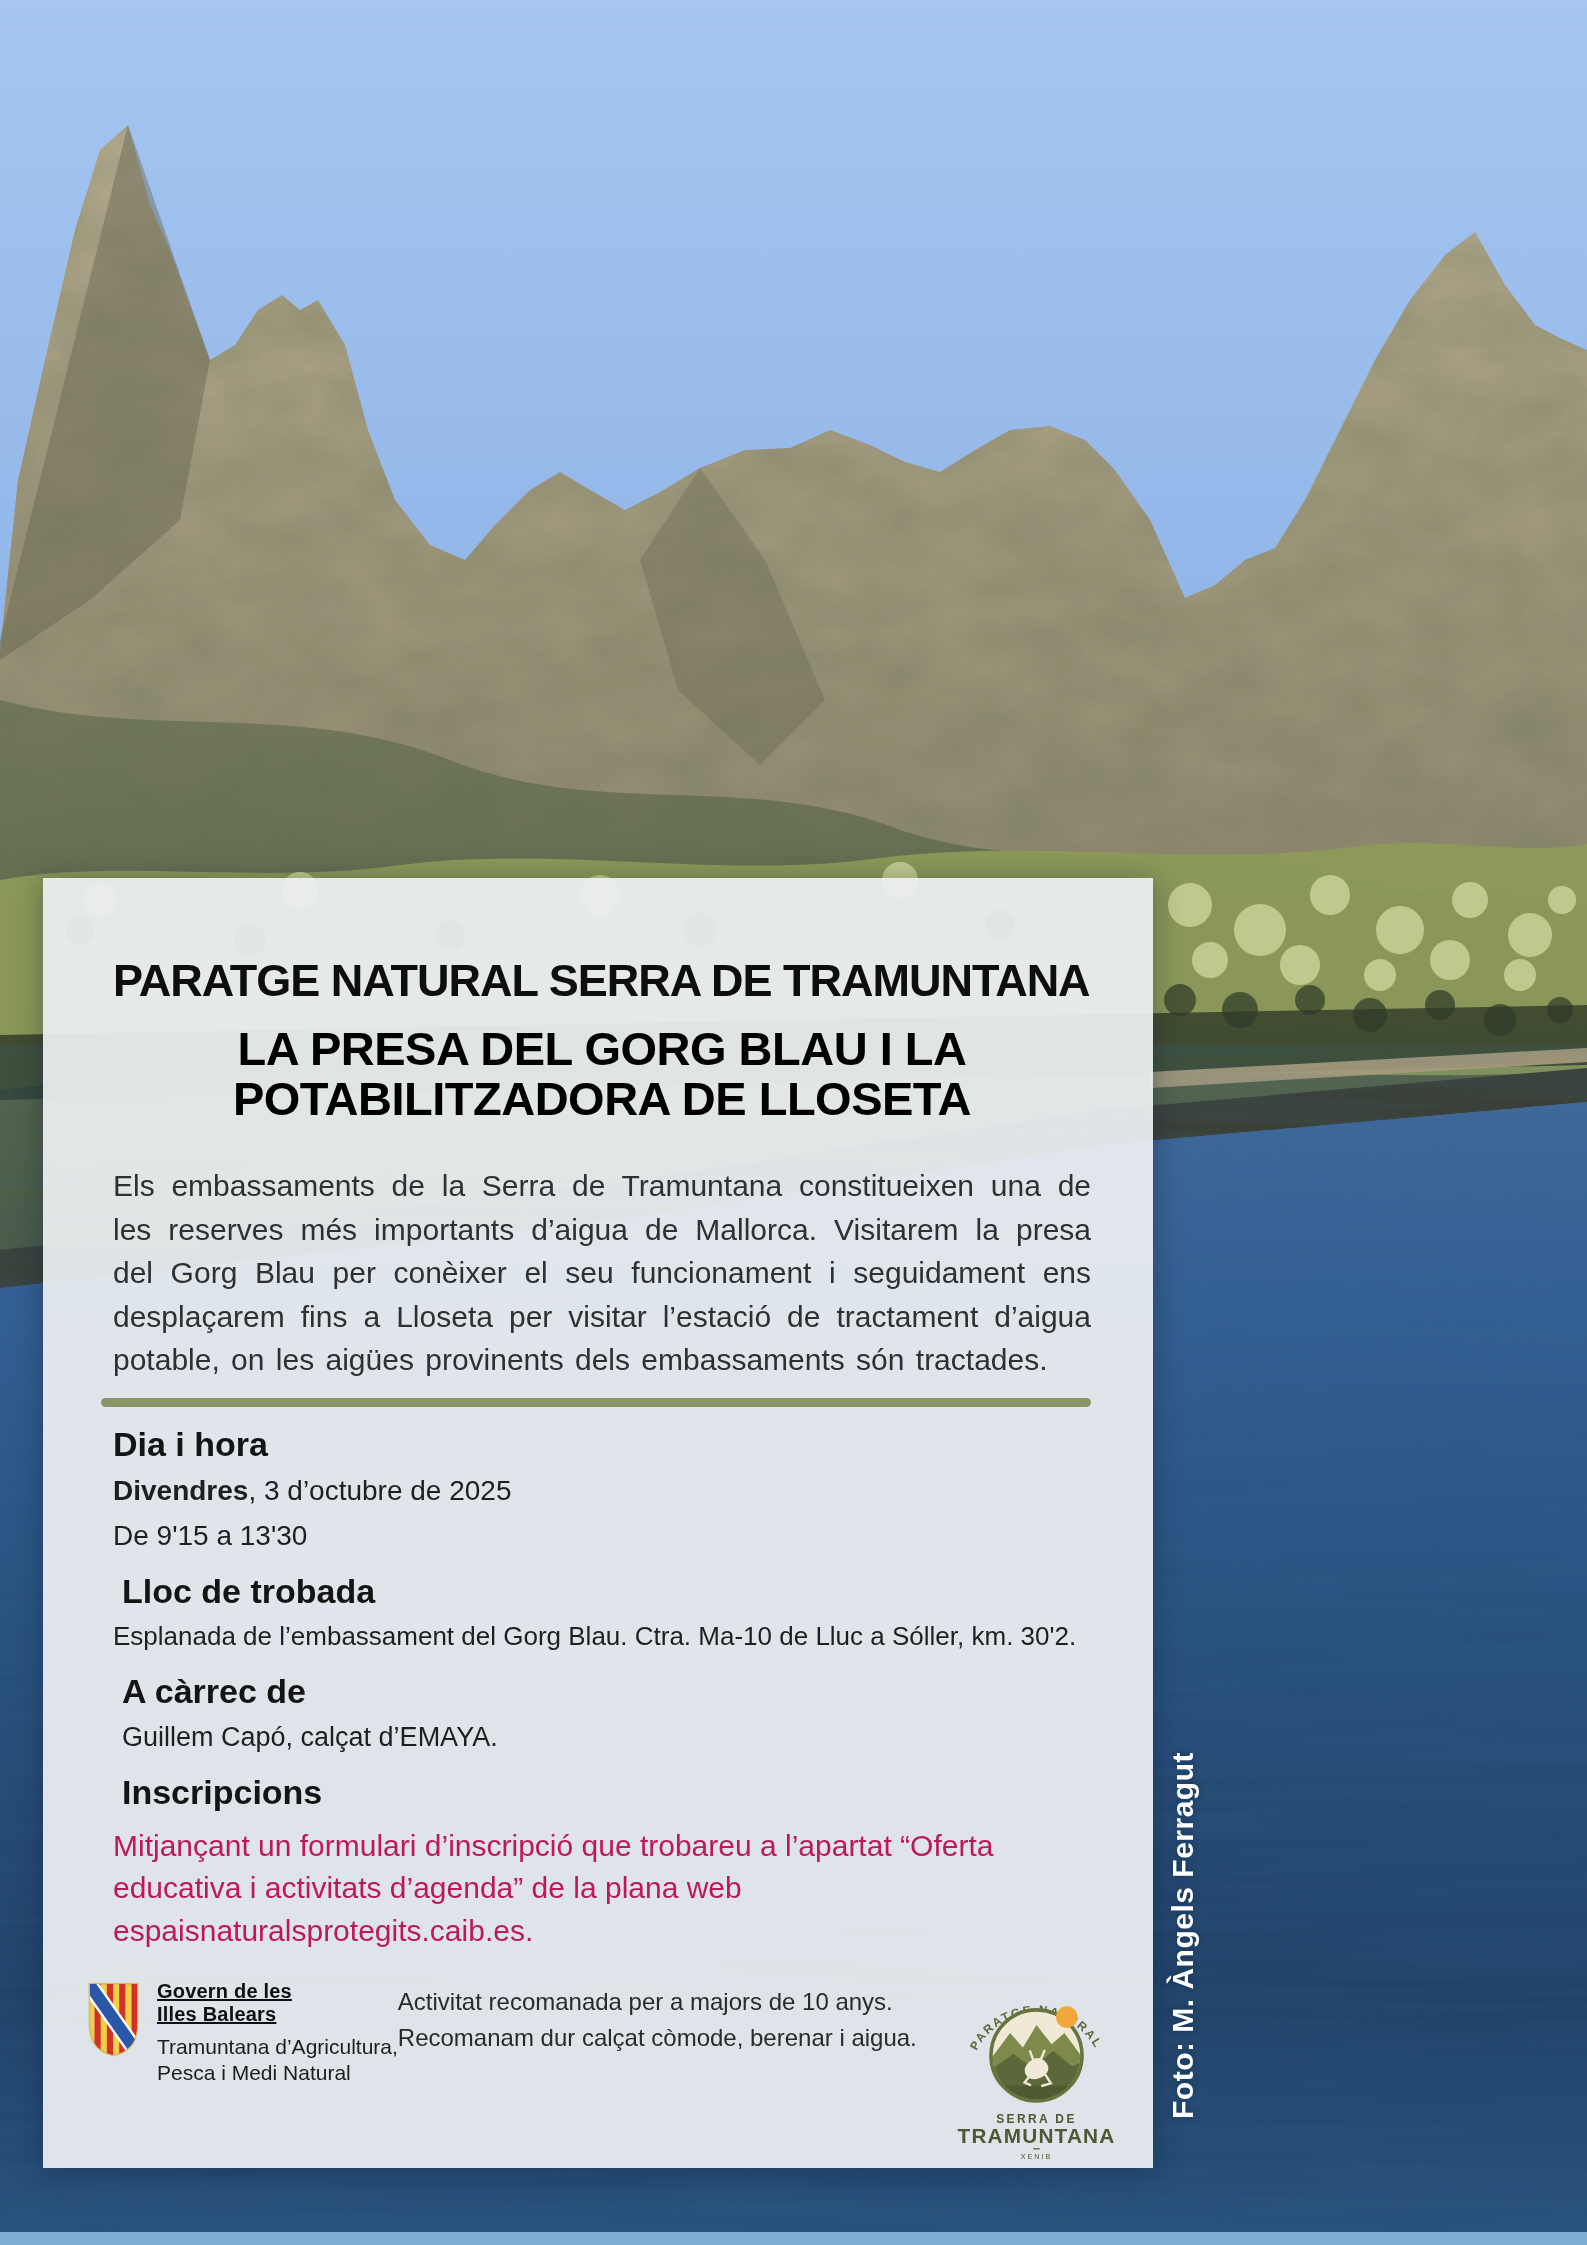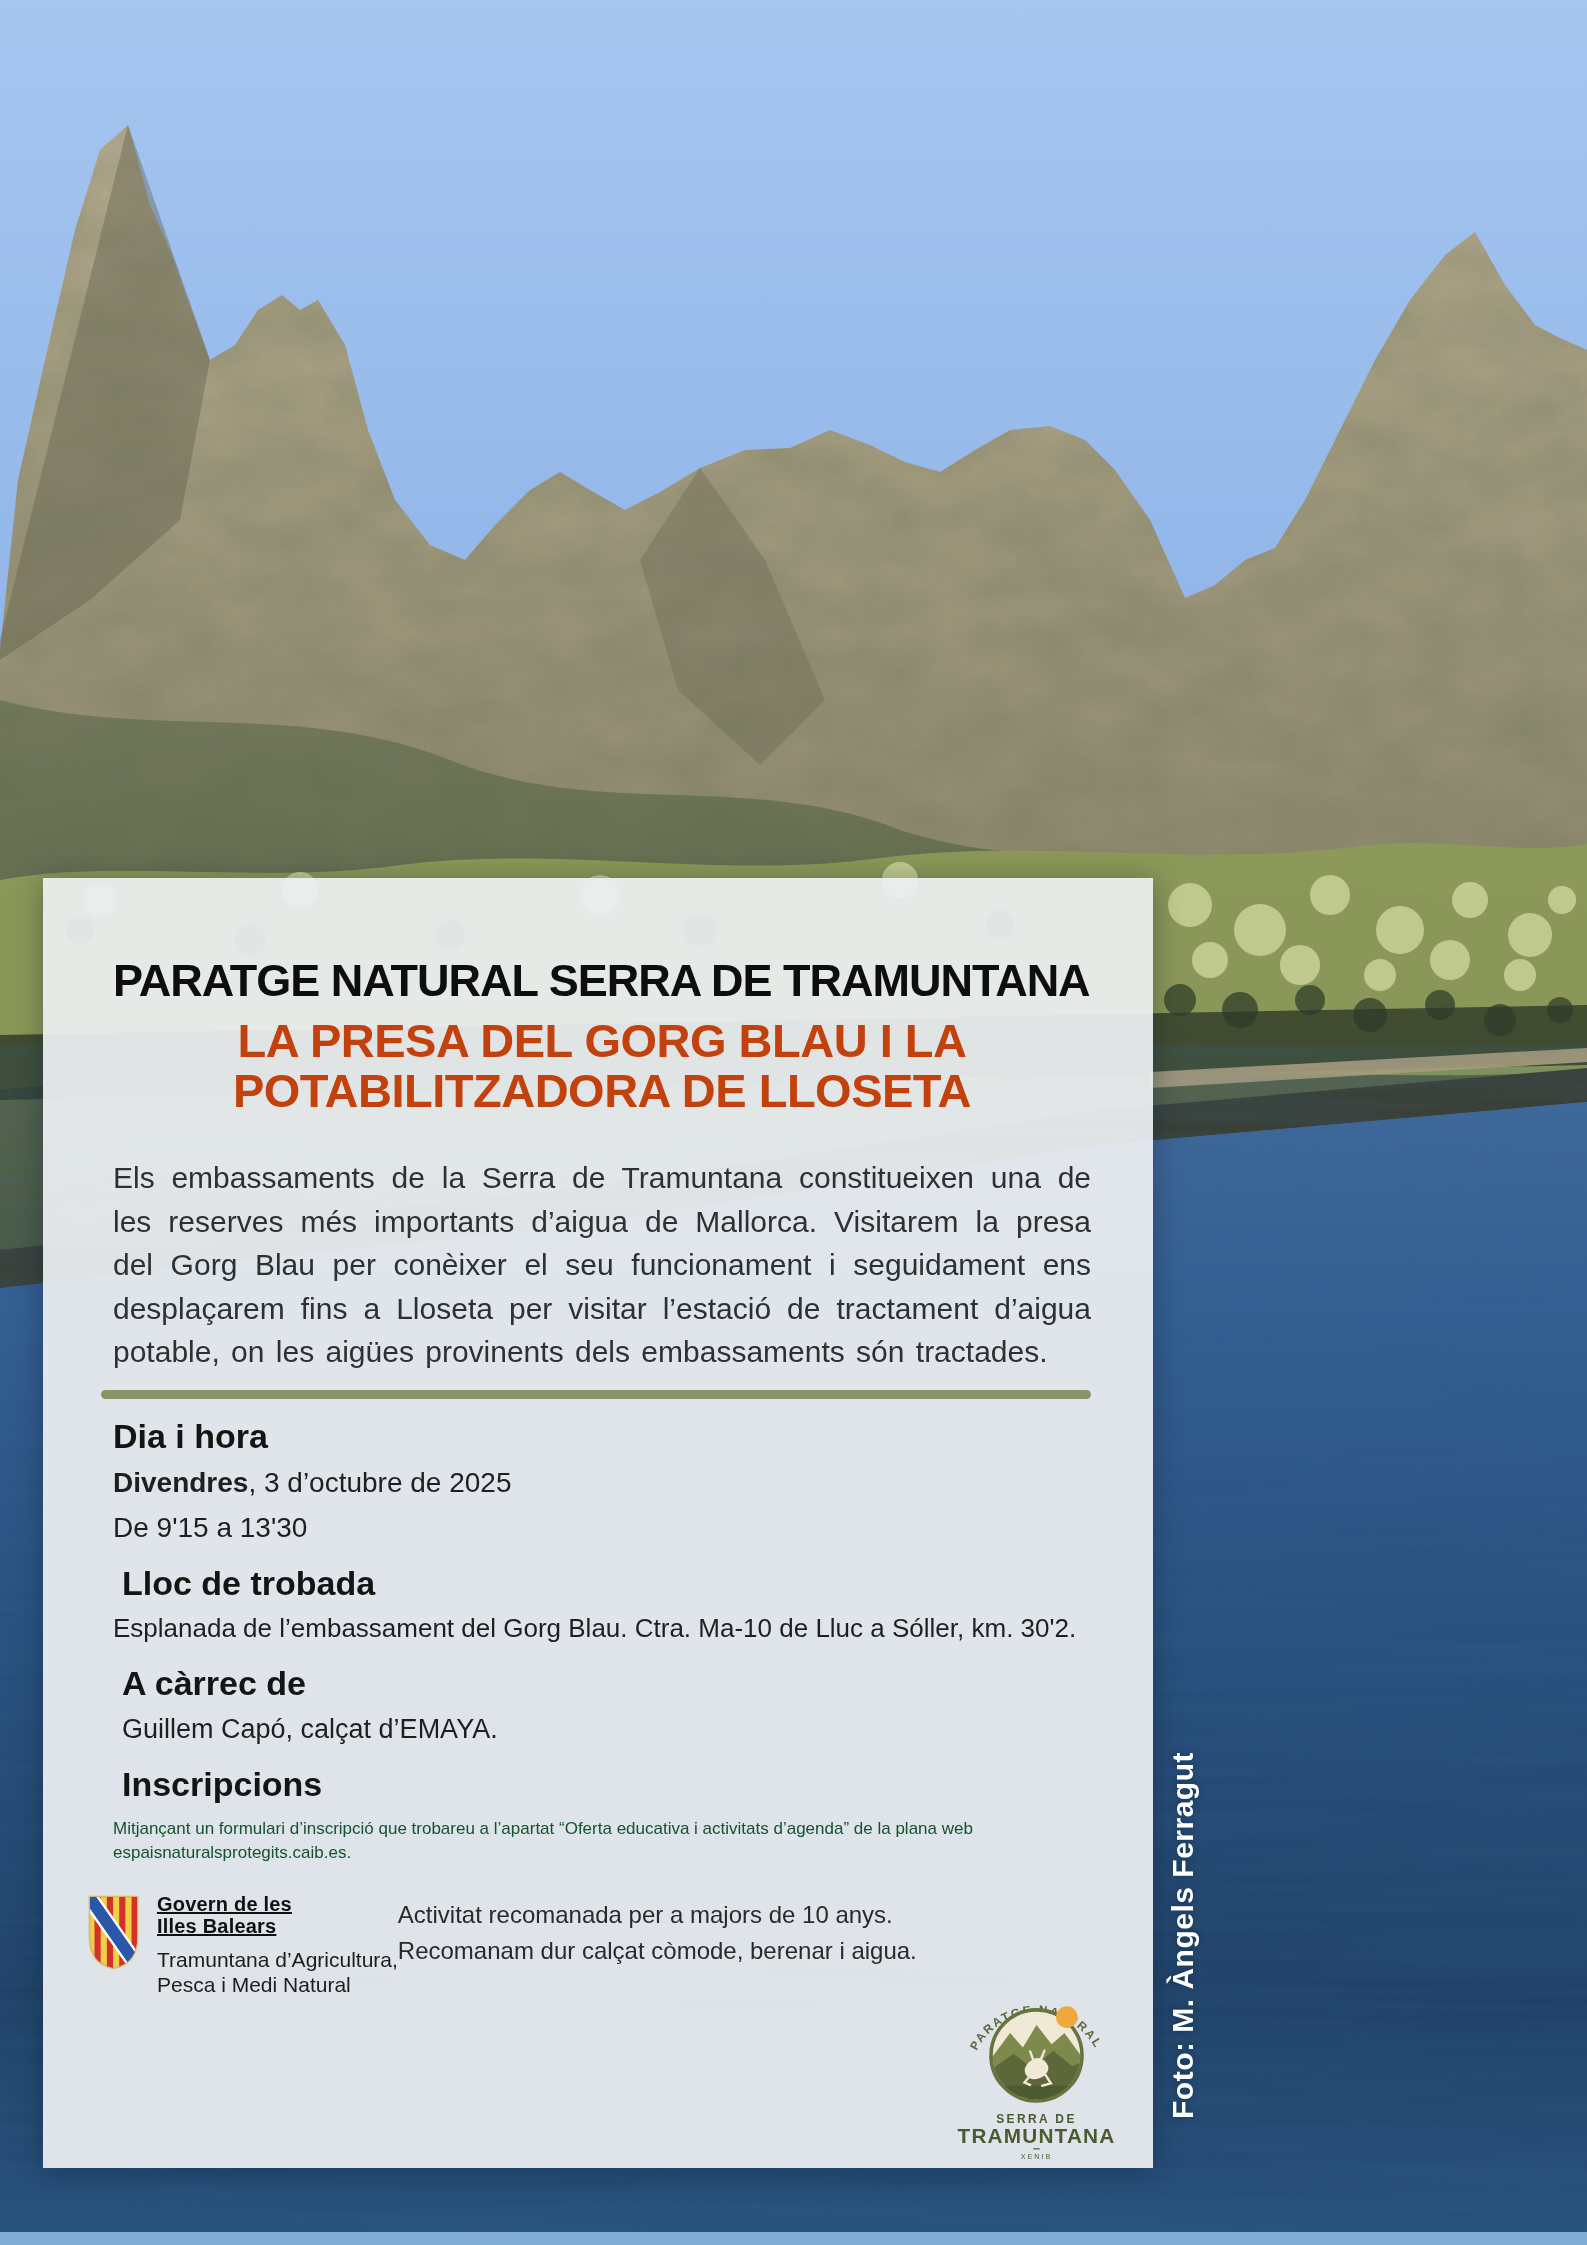--- a/index.html
+++ b/index.html
@@ -15,41 +15,41 @@
     box-shadow:0 3px 26px rgba(8,20,40,.35);
     box-sizing:border-box;
     padding:78px 62px 0 70px;
     color:#272727;
   }
   .title{
     font-size:45px;font-weight:700;letter-spacing:-1px;color:#0e0e0e;
     line-height:1.1;white-space:nowrap;
   }
   .subtitle{
-    margin-top:10px;text-align:center;font-weight:700;
-    font-size:47px;line-height:1.08;letter-spacing:-0.5px;color:#c2410c;
+    margin-top:18px;text-align:center;font-weight:700;
+    font-size:47px;line-height:1.08;letter-spacing:-0.5px;color:#000000;
   }
   .intro{
     margin-top:39px;font-size:30px;line-height:1.45;text-align:justify;
     color:#2e3032;word-spacing:3px;
   }
   .divider{
     margin-top:16px;margin-left:-12px;width:calc(100% + 12px);
     height:9px;border-radius:5px;background:#8a9466;
   }
   .sec-h{
     font-size:34px;font-weight:700;color:#141414;line-height:1.15;
     margin:18px 0 0 0;
   }
   .sec-h.indent{padding-left:9px;}
   .line{font-size:28px;line-height:1.3;margin-top:9px;color:#1f1f1f;}
   .line .b{font-weight:700;}
   .line.sm{font-size:26px;}
   .line.md{font-size:27px;padding-left:9px;}
-  .para{font-size:17px;line-height:1.42;margin:12px 0 0 0;color:#14532d;max-width:960px;}
+  .para{font-size:30px;line-height:1.42;margin:12px 0 0 0;color:#be185d;max-width:960px;}
   
   .footer{display:flex;align-items:flex-start;margin:14px 0 0 -28px;}
   .gov{display:flex;gap:15px;margin-top:14px;}
   .gov-shield{flex:0 0 auto;}
   .gov-name{font-size:20px;font-weight:700;line-height:1.12;color:#101010;letter-spacing:.2px;text-decoration:underline;}
   .gov-dept{font-size:21px;line-height:1.22;margin-top:9px;color:#1d1d1d;}
   .rec{
     flex:1;text-align:left;font-size:24px;line-height:1.5;color:#2a2a2a;
     margin-top:18px;padding-right:150px;
   }

